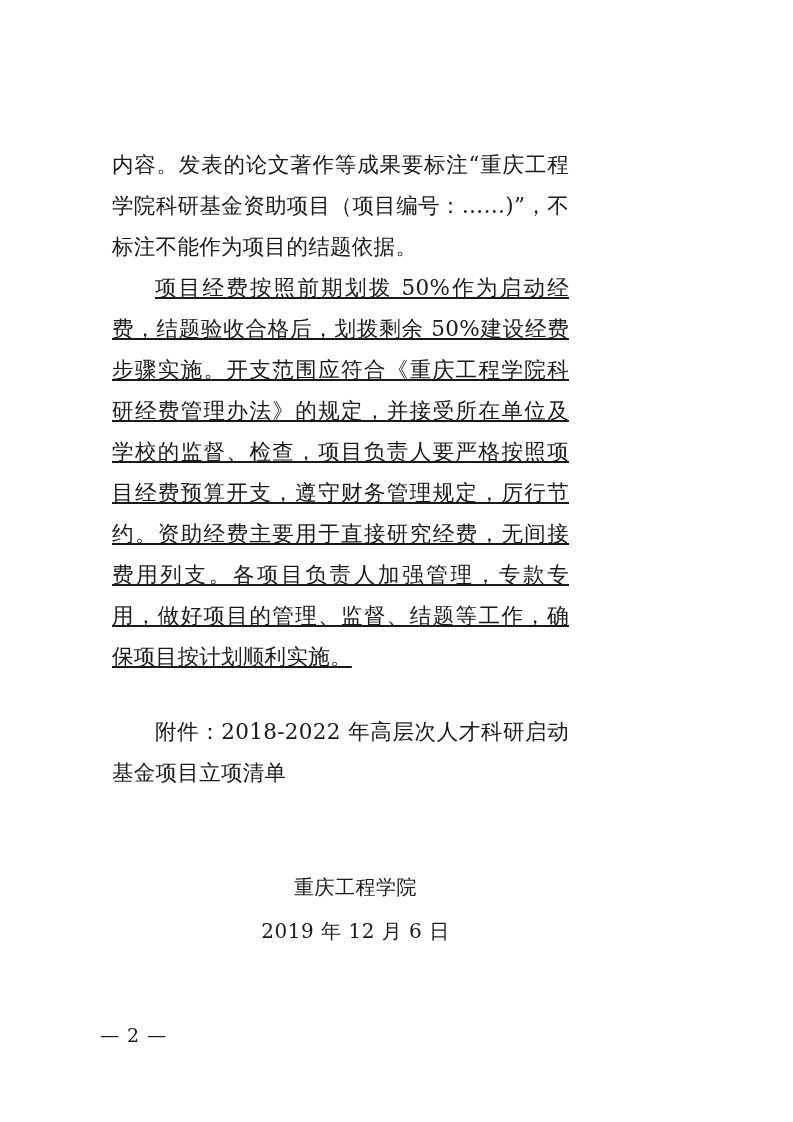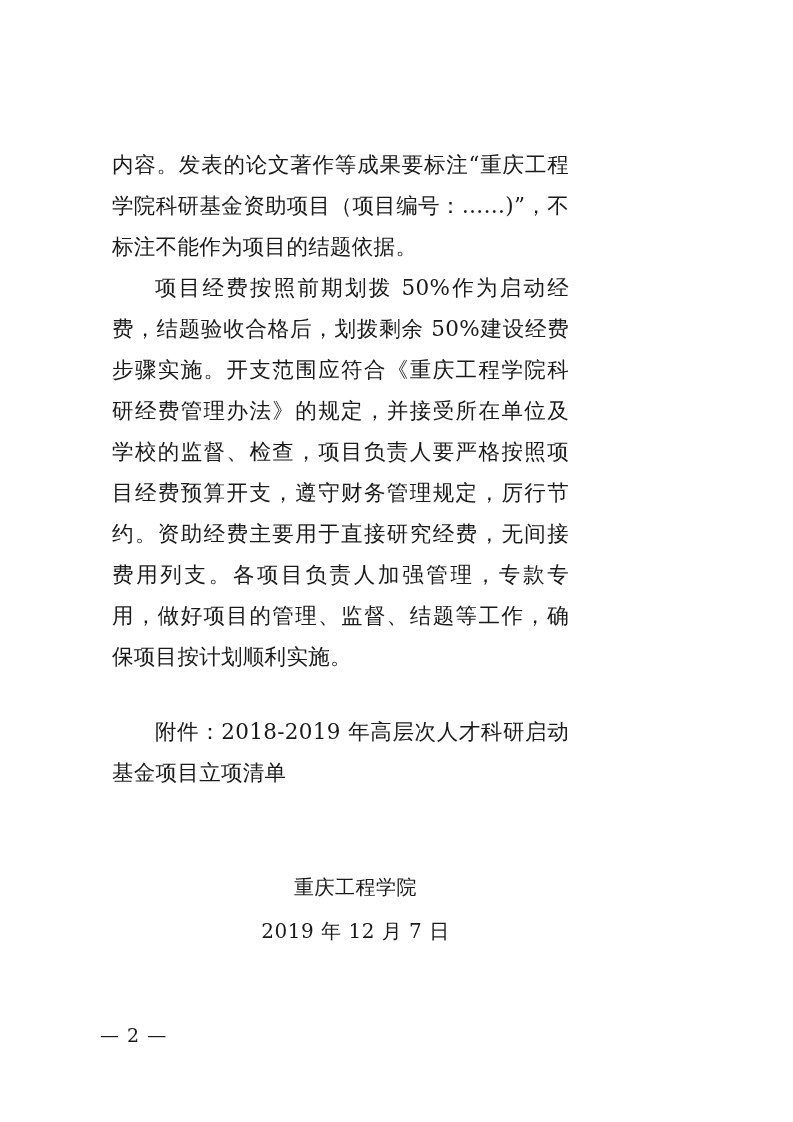--- a/index.html
+++ b/index.html
@@ -30,20 +30,21 @@
     letter-spacing: 0.3px;
   }
   .para {
     margin: 0 0 0 0;
   }
   .para.indent {
     text-indent: 2em;
   }
   .gap-after {
     margin-bottom: 34px;
+    text-decoration: underline;
   }
   .attachment {
     font-size: 21.5px;
     line-height: 41px;
     text-indent: 2em;
     letter-spacing: 0.3px;
   }
   .signature {
     margin-top: 72px;
     text-align: center;
@@ -68,24 +69,24 @@
 <body>
 
 <div class="page">
 
   <div class="body-text">
 
     <p class="para">内容。发表的论文著作等成果要标注“重庆工程学院科研基金资助项目（项目编号：……)”，不标注不能作为项目的结题依据。</p>
 
     <p class="para indent gap-after">项目经费按照前期划拨 50%作为启动经费，结题验收合格后，划拨剩余 50%建设经费步骤实施。开支范围应符合《重庆工程学院科研经费管理办法》的规定，并接受所在单位及学校的监督、检查，项目负责人要严格按照项目经费预算开支，遵守财务管理规定，厉行节约。资助经费主要用于直接研究经费，无间接费用列支。各项目负责人加强管理，专款专用，做好项目的管理、监督、结题等工作，确保项目按计划顺利实施。</p>
 
-    <p class="attachment">附件：2018-2019 年高层次人才科研启动基金项目立项清单</p>
+    <p class="attachment">附件：2018-2022 年高层次人才科研启动基金项目立项清单</p>
 
     <div class="signature">
       <span class="line">重庆工程学院</span>
-      <span class="line">2019 年 12 月 7 日</span>
+      <span class="line">2019 年 12 月 6 日</span>
     </div>
 
   </div>
 
   <div class="page-number">— 2 —</div>
 
 </div>
 
 </body></html>

